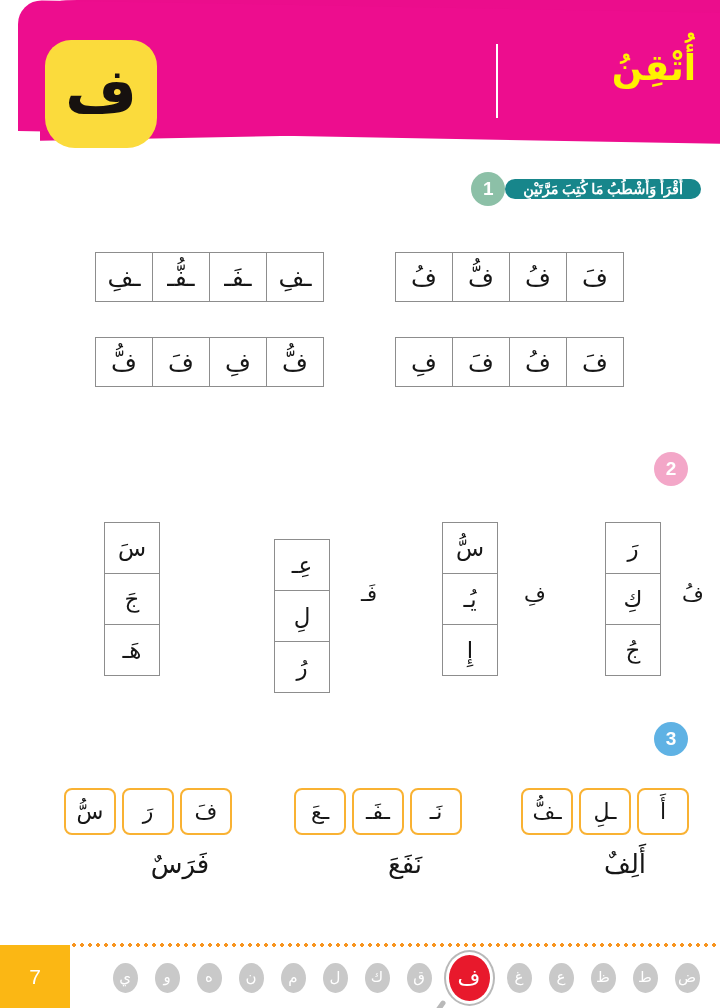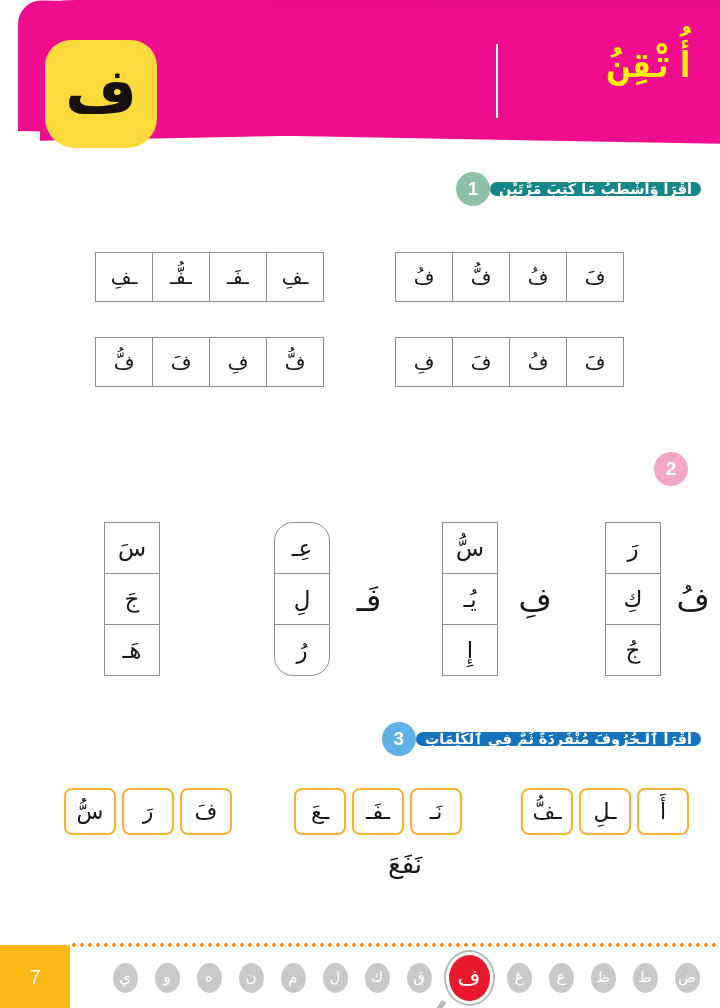--- a/index.html
+++ b/index.html
@@ -45,21 +45,20 @@
     top: 50px;
     right: 24px;
     color: #FFF200;
     font-size: 36px;
     font-weight: bold;
     line-height: 1;
     direction: rtl;
     letter-spacing: 0px;
     z-index: 6;
     white-space: nowrap;
-    font-family: Liberation Mono, monospace;
   }
   .header-divider {
     position: absolute;
     top: 44px;
     right: 222px;
     width: 2px;
     height: 74px;
     background: #ffffff;
     z-index: 6;
   }
@@ -112,33 +111,34 @@
     align-items: center;
     justify-content: center;
     color: #ffffff;
     font-size: 19px;
     font-weight: bold;
     font-family: "Liberation Sans", sans-serif;
     flex: none;
     z-index: 2;
   }
   .banner-pill {
-    height: 14px;
+    height: 20px;
     border-radius: 15px;
     display: flex;
     align-items: center;
     justify-content: center;
     color: #ffffff;
     font-size: 14.5px;
     font-weight: bold;
-    padding: 0 9px;
+    padding: 0 18px;
     margin-right: -13px;
     direction: rtl;
     white-space: nowrap;
     z-index: 1;
+    font-family: Liberation Serif, serif;
   }
   #banner1 { top: 172px; right: 32px; }
   #banner1 .banner-num { background: #8CC0A7; }
   #banner1 .banner-pill { background: #17868B; }
   #banner2 { top: 452px; right: 32px; }
   #banner2 .banner-num { background: #F3A7C8; }
   #banner2 .banner-pill { background: #EC1E8B; }
   #banner3 { top: 722px; right: 32px; }
   #banner3 .banner-num { background: #5FB2E4; }
   #banner3 .banner-pill { background: #1572BE; }
@@ -158,21 +158,21 @@
     border: 1px solid #8d8d8d;
     background: #fff;
   }
   .cellgrid .cell {
     width: 56px;
     height: 48px;
     border-left: 1px solid #8d8d8d;
     display: flex;
     align-items: center;
     justify-content: center;
-    font-size: 20px;
+    font-size: 25px;
     color: #161616;
     line-height: 1;
   }
   .cellgrid .cell:last-child { border-left: none; }
   #t-right-1 { top: 0px;  right: 96px; }
   #t-right-2 { top: 85px; right: 96px; }
   #t-left-1  { top: 0px;  right: 396px; }
   #t-left-2  { top: 85px; right: 396px; }
 
   
@@ -197,32 +197,32 @@
     display: flex;
     align-items: center;
     justify-content: center;
     font-size: 23px;
     color: #161616;
     line-height: 1;
   }
   .vstack .vcell:last-child { border-bottom: none; }
   .solo {
     position: absolute;
-    font-size: 32px;
+    font-size: 21px;
     color: #161616;
     line-height: 1;
     top: 62px;
     text-align: center;
     width: 54px;
   }
   #stack-1 { top: 0px; right: 59px; }
   #solo-1  { right: 0px; }
   #stack-2 { top: 0px; right: 222px; }
   #solo-2  { right: 158px; }
-  #stack-3 { top: 0px; right: 390px; border-radius: 19px; }
+  #stack-3 { top: 17px; right: 390px; }
   #solo-3  { right: 324px; }
   #stack-4 { top: 0px; right: 560px; }
 
   
   .ex3-area {
     position: absolute;
     top: 788px;
     left: 0;
     width: 720px;
     height: 130px;
@@ -422,41 +422,42 @@
 
   <div class="vstack" id="stack-4">
     <div class="vcell">سَ</div>
     <div class="vcell">جَ</div>
     <div class="vcell">هَـ</div>
   </div>
 </div>
 
 <div class="banner-row" id="banner3">
   <div class="banner-num">3</div>
-  <div class="banner-pill">أَقْرَأُ ٱلْـحُرُوفَ مُنْفَرِدَةً ثُمَّ فِي ٱلْكَلِمَاتِ</div>
 </div>
 
 <div class="ex3-area">
   <div class="cardgroup" id="cards-3">
     <div class="card">فَ</div>
     <div class="card">رَ</div>
     <div class="card">سُّ</div>
   </div>
   <div class="cardgroup" id="cards-2">
     <div class="card">نَـ</div>
     <div class="card">ـفَـ</div>
     <div class="card">ـعَ</div>
   </div>
   <div class="cardgroup" id="cards-1">
     <div class="card">أَ</div>
     <div class="card">ـلِ</div>
     <div class="card">ـفُّ</div>
   </div>
 
+  <div class="word" id="word-3">فَرَسٌ</div>
   <div class="word" id="word-2">نَفَعَ</div>
+  <div class="word" id="word-1">أَلِفٌ</div>
 </div>
 
 <div class="footer">
   <div class="footer-dotline"></div>
   <div class="footer-pagebox">
     <span class="footer-pagenum">7</span>
   </div>
   <div class="footer-strip" id="alphabet-strip">
       <div class="alpha">ض</div>
       <div class="alpha">ط</div>

